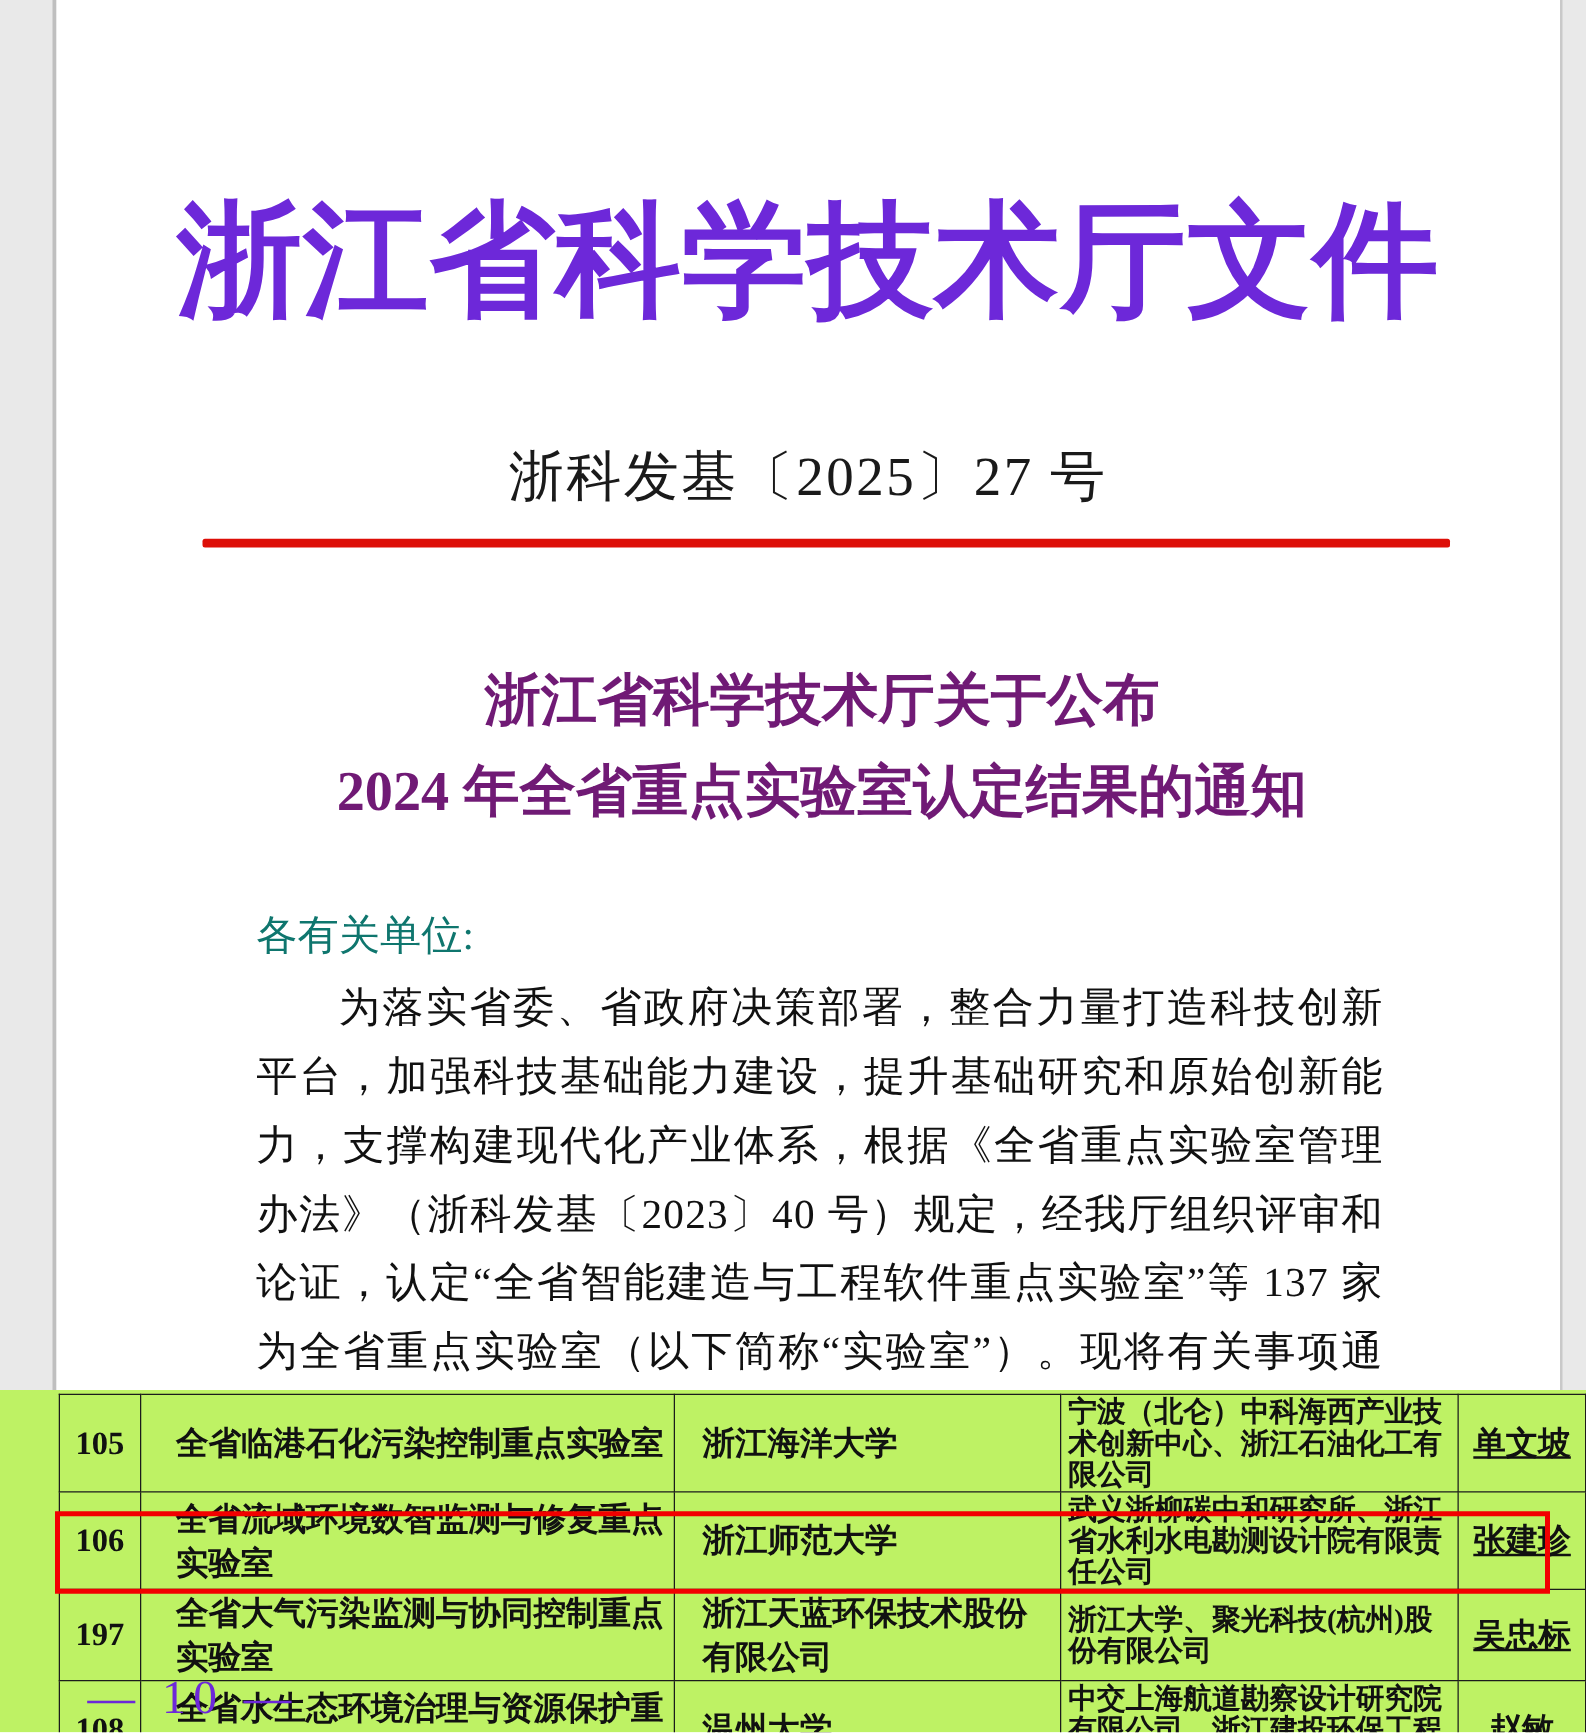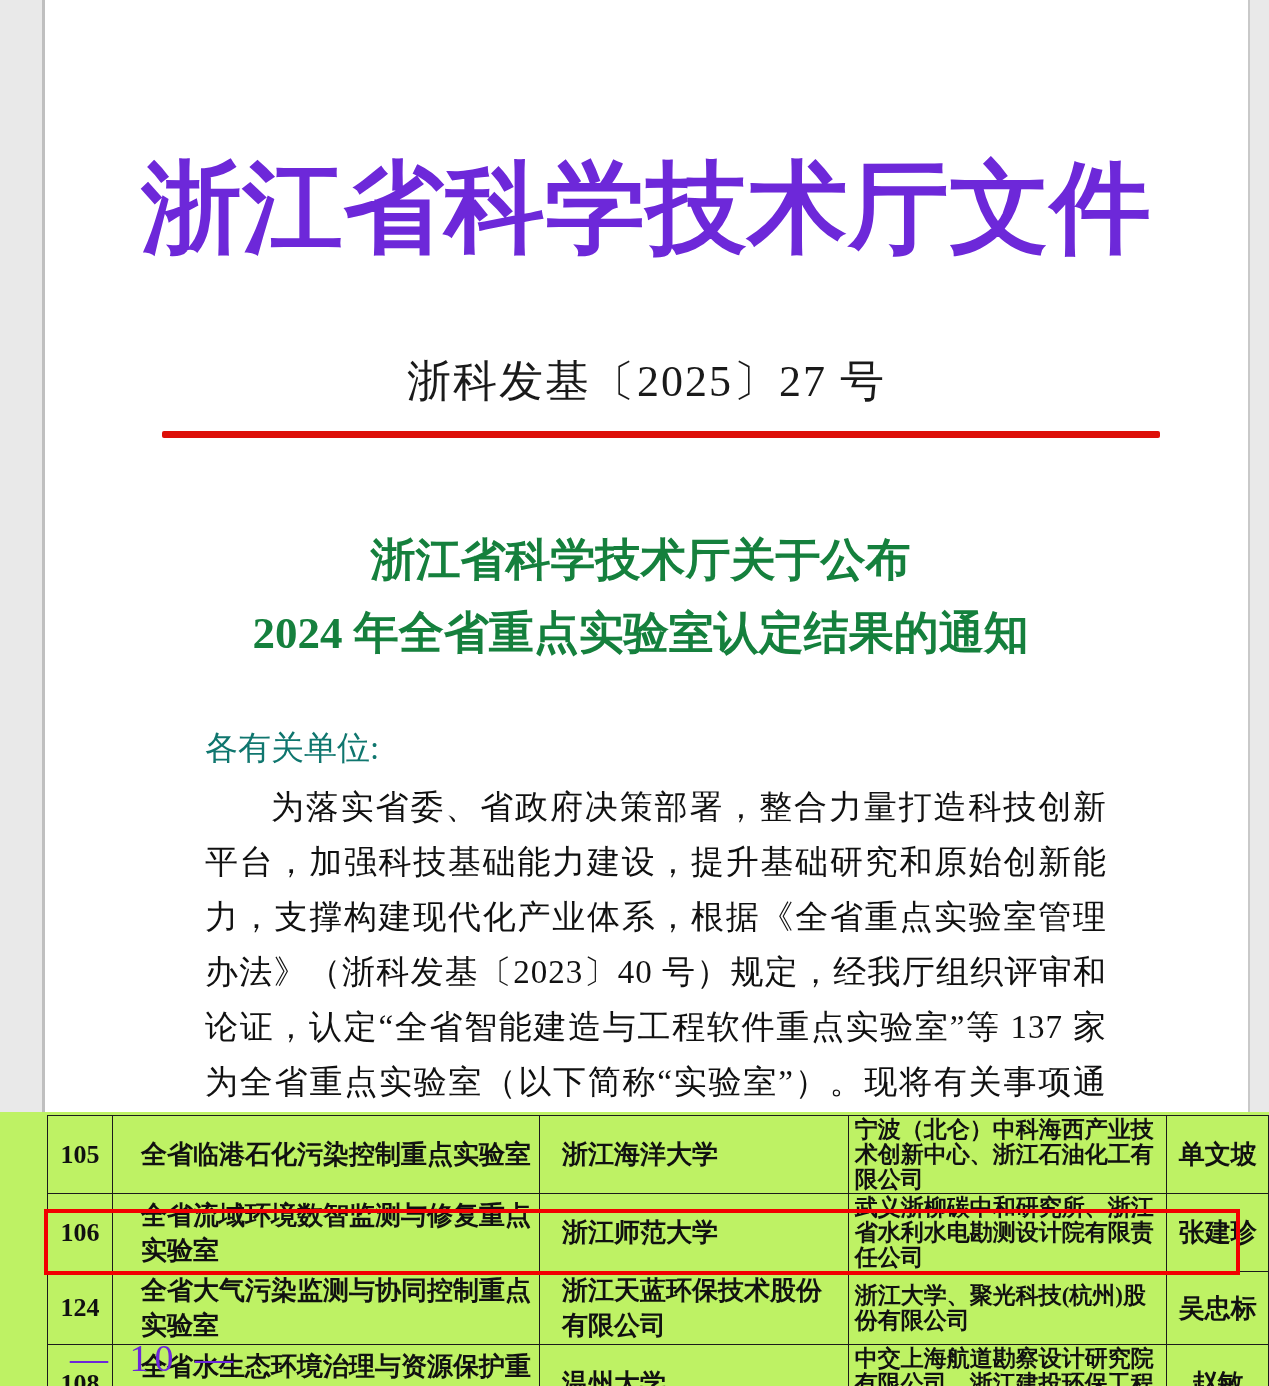--- a/index.html
+++ b/index.html
@@ -59,26 +59,26 @@
   }
   .red-rule {
     position: absolute;
     left: 162px; top: 431px;
     width: 998px; height: 7px;
     background: #dd0f08;
     border-radius: 2px;
   }
   .notice-title {
     position: absolute;
-    left: 39px; top: 524px;
+    left: 56px; top: 524px;
     width: 1203px;
     text-align: center;
     font-size: 45px;
     font-weight: bold;
-    color: #15803d;
+    color: #701a75;
     line-height: 73px;
   }
   .salutation {
     position: absolute;
     left: 205px; top: 726px;
     width: 910px;
     font-size: 33px;
     color: #0f766e;
   }
   .body-paragraph {
@@ -110,21 +110,21 @@
   table.results td {
     border: 1px solid #1b1b1b;
     color: #111;
     font-weight: 600;
     overflow: hidden;
   }
   td.c-no    { width: 62px;  text-align: center; font-size: 26px; }
   td.c-lab   { width: 399px; padding-left: 28px; font-size: 26px; }
   td.c-org   { width: 286px; padding-left: 22px; font-size: 26px; }
   td.c-part  { width: 307px; padding: 1px 6px;   font-size: 23px; line-height: 25px; }
-  td.c-dir   { width: 99px; text-align: center; font-size: 26px; }
+  td.c-dir   { width: 99px; text-align: center; font-size: 26px; text-decoration: underline; }
   tr.r-105 { height: 53px; }
   tr.r-106 { height: 48px; }
   tr.r-107 { height: 46px; }
   tr.r-108 { height: 48px; }
   .highlight-box {
     position: absolute;
     left: 44px; top: 97px;
     width: 1188px; height: 58px;
     border: 4px solid #f20000;
     pointer-events: none;
@@ -173,21 +173,21 @@
           <td class="c-dir">单文坡</td>
         </tr>
         <tr class="r-106">
           <td class="c-no">106</td>
           <td class="c-lab">全省流域环境数智监测与修复重点实验室</td>
           <td class="c-org">浙江师范大学</td>
           <td class="c-part">武义浙柳碳中和研究所、浙江省水利水电勘测设计院有限责任公司</td>
           <td class="c-dir">张建珍</td>
         </tr>
         <tr class="r-107">
-          <td class="c-no">124</td>
+          <td class="c-no">197</td>
           <td class="c-lab">全省大气污染监测与协同控制重点实验室</td>
           <td class="c-org">浙江天蓝环保技术股份有限公司</td>
           <td class="c-part">浙江大学、聚光科技(杭州)股份有限公司</td>
           <td class="c-dir">吴忠标</td>
         </tr>
         <tr class="r-108">
           <td class="c-no">108</td>
           <td class="c-lab">全省水生态环境治理与资源保护重点实验室</td>
           <td class="c-org">温州大学</td>
           <td class="c-part">中交上海航道勘察设计研究院有限公司、浙江建投环保工程有限公司</td>

